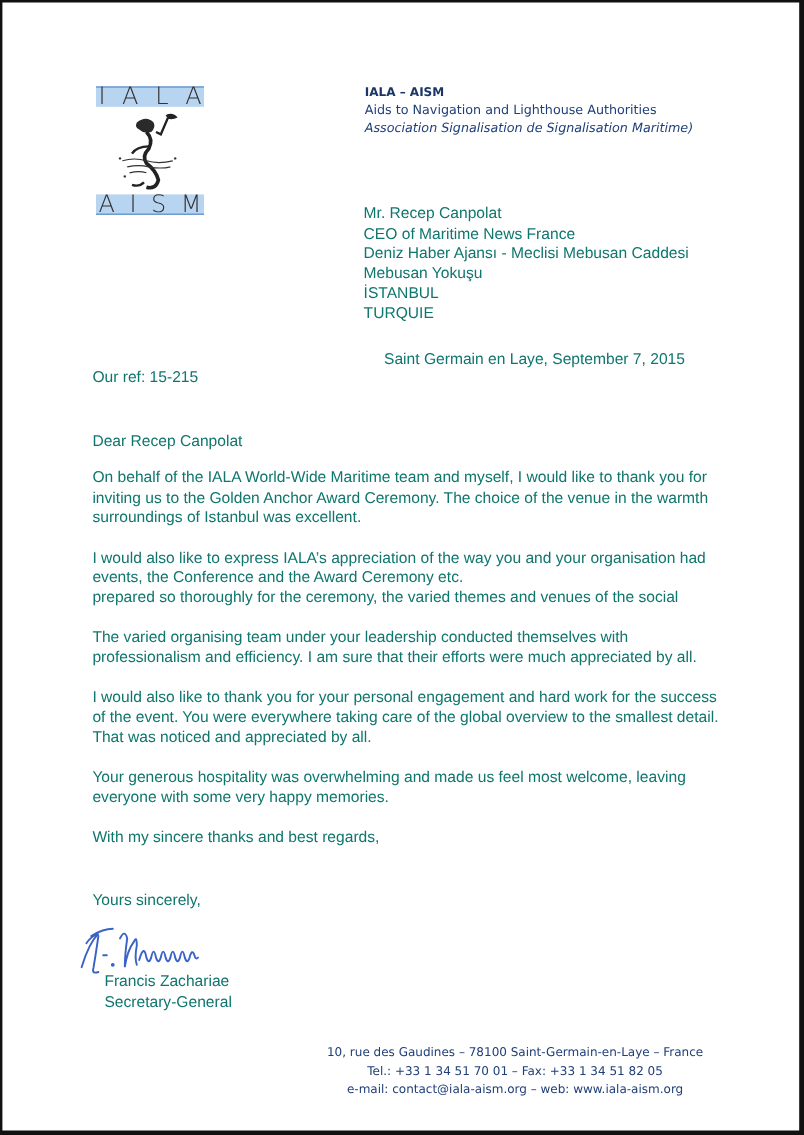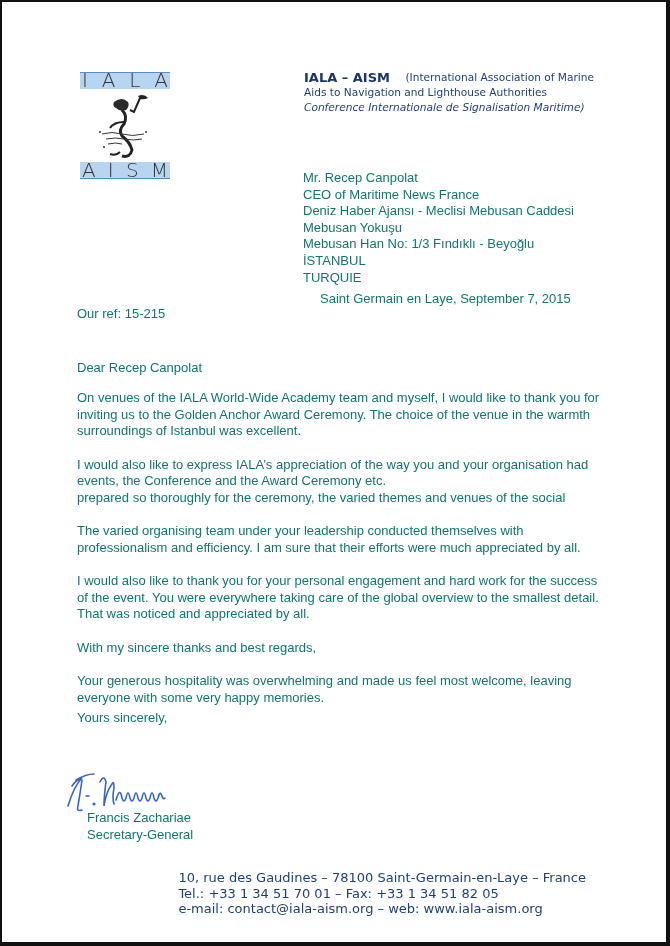--- a/index.html
+++ b/index.html
@@ -21,37 +21,37 @@
     .logo .band.bottom { top: 94px; border-bottom: 1.5px solid #5a8cc4; }
     .logo .lt { position: absolute; left: 0; width: 90px; display: flex; justify-content: space-between;
       font-family: "DejaVu Sans", sans-serif; font-weight: 300; font-size: 20px; color: #333; letter-spacing: 0; padding: 0 2px; box-sizing: border-box; }
     .logo .lt.top { top: 0px; }
     .logo .lt.bottom { top: 90px; }
     .logo svg { position: absolute; left: 14px; top: 24px; }
 
     .org-header { position: absolute; left: 302px; top: 68px; width: 290px; color: #1f3f78;
       font-family: "DejaVu Sans", sans-serif; font-size: 10.6px; line-height: 15px; }
     .org-header .line { display: flex; justify-content: space-between; white-space: nowrap; }
-    .org-header .bold { font-weight: bold; font-size: 13px; color: #1a3566; }
+    .org-header .bold { font-weight: bold; font-size: 10px; color: #1a3566; }
     .org-header .italic { font-style: italic; }
 
     .recipient { position: absolute; left: 301px; top: 168px; line-height: 16.6px; }
     .recipient div { white-space: nowrap; }
     .date { position: absolute; left: 318px; top: 289px; white-space: nowrap; }
     .ref { position: absolute; left: 75px; top: 304px; white-space: nowrap; }
     .salutation { position: absolute; left: 75px; top: 358px; white-space: nowrap; text-align: center; }
     .body { position: absolute; left: 75px; top: 388px; width: 560px; line-height: 16.5px; }
     .body p { margin: 0 0 17px 0; white-space: nowrap; }
     .body p .ln { display: block; }
-    .closing { position: absolute; left: 75px; top: 708px; white-space: nowrap; }
+    .closing { position: absolute; left: 75px; top: 740px; white-space: nowrap; }
     .signature { position: absolute; left: 62px; top: 768px; }
     .signer { position: absolute; left: 85px; top: 808px; line-height: 16.5px; white-space: nowrap; }
 
-    .footer { position: absolute; right: 80px; top: 868px; text-align: left; color: #1f3f78;
-      font-family: "DejaVu Sans", sans-serif; font-size: 13px; line-height: 15.5px; }
+    .footer { position: absolute; right: 80px; top: 868px; text-align: center; color: #1f3f78;
+      font-family: "DejaVu Sans", sans-serif; font-size: 10px; line-height: 15.5px; }
     .footer div { white-space: nowrap; }
   </style>
 </head>
 <body>
 
 <div class="page">
 
   <div class="logo">
     <div class="band top"></div>
     <div class="band bottom"></div>
@@ -80,66 +80,64 @@
       <span>A</span>
       <span>I</span>
       <span>S</span>
       <span>M</span>
     </div>
   </div>
 
   <div class="org-header">
     <div class="line">
       <span class="bold">IALA – AISM</span>
-      <span>(International Association of Marine</span>
     </div>
     <div class="line">Aids to Navigation and Lighthouse Authorities</div>
-    <div class="line italic">Conference Internationale de Signalisation Maritime)</div>
+    <div class="line italic">Association Signalisation de Signalisation Maritime)</div>
   </div>
 
   <div class="recipient letter-font">
     <div>Mr. Recep Canpolat</div>
     <div>CEO of Maritime News France</div>
     <div>Deniz Haber Ajansı - Meclisi Mebusan Caddesi</div>
     <div>Mebusan Yokuşu</div>
-    <div>Mebusan Han No: 1/3 Fındıklı - Beyoğlu</div>
     <div>İSTANBUL</div>
     <div>TURQUIE</div>
   </div>
 
   <div class="date letter-font">Saint Germain en Laye, September 7, 2015</div>
   <div class="ref letter-font">Our ref: 15-215</div>
   <div class="salutation letter-font">Dear Recep Canpolat</div>
 
   <div class="body letter-font">
     <p>
-      <span class="ln">On venues of the IALA World-Wide Academy team and myself, I would like to thank you for</span>
+      <span class="ln">On behalf of the IALA World-Wide Maritime team and myself, I would like to thank you for</span>
       <span class="ln">inviting us to the Golden Anchor Award Ceremony. The choice of the venue in the warmth</span>
       <span class="ln">surroundings of Istanbul was excellent.</span>
     </p>
     <p>
       <span class="ln">I would also like to express IALA’s appreciation of the way you and your organisation had</span>
       <span class="ln">events, the Conference and the Award Ceremony etc.</span>
       <span class="ln">prepared so thoroughly for the ceremony, the varied themes and venues of the social</span>
     </p>
     <p>
       <span class="ln">The varied organising team under your leadership conducted themselves with</span>
       <span class="ln">professionalism and efficiency. I am sure that their efforts were much appreciated by all.</span>
     </p>
     <p>
       <span class="ln">I would also like to thank you for your personal engagement and hard work for the success</span>
       <span class="ln">of the event. You were everywhere taking care of the global overview to the smallest detail.</span>
       <span class="ln">That was noticed and appreciated by all.</span>
     </p>
     <p>
-      <span class="ln">With my sincere thanks and best regards,</span>
+      <span class="ln">Your generous hospitality was overwhelming and made us feel most welcome, leaving</span>
+      <span class="ln">everyone with some very happy memories.</span>
     </p>
     <p>
-      <span class="ln">Your generous hospitality was overwhelming and made us feel most welcome, leaving</span>
-      <span class="ln">everyone with some very happy memories.</span>
+      <span class="ln">With my sincere thanks and best regards,</span>
     </p>
   </div>
 
   <div class="closing letter-font">Yours sincerely,</div>
 
   <svg class="signature" width="150" height="48" viewBox="0 0 150 48">
     <g fill="none" stroke="#3a63c8" stroke-width="1.6" stroke-linecap="round">
       <path d="M4 36 q6 -20 14 -28 q-6 2 -10 8 M12 10 q10 -6 18 -6"></path>
       <path d="M18 10 q-2 14 -4 26 q-2 6 4 4"></path>
       <path d="M22 26 l3 0"></path>

